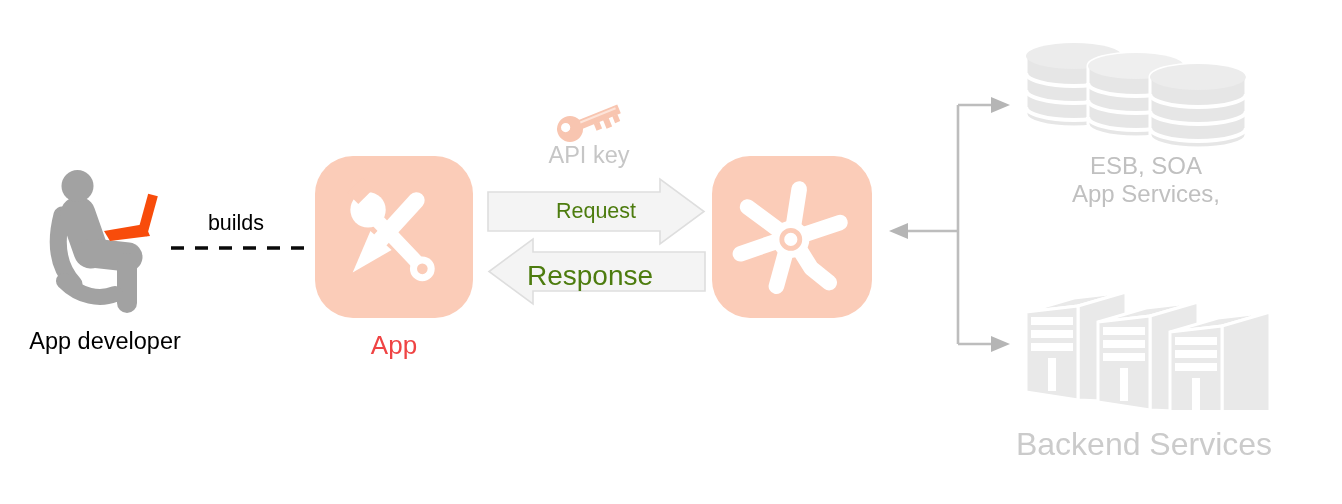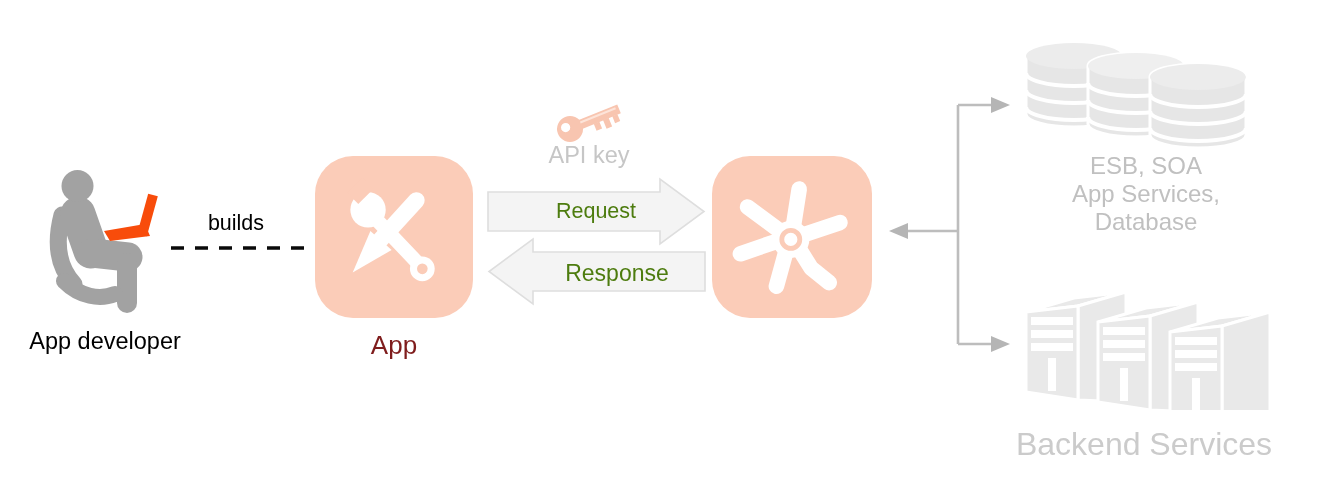--- a/index.html
+++ b/index.html
@@ -53,21 +53,21 @@
       <circle cx="28" cy="27" r="15" fill="#ffffff"></circle>
       <rect x="15" y="2" width="13" height="18" fill="#fbccb8" transform="rotate(45 21.5 11)"></rect>
       <line x1="33" y1="33" x2="72" y2="74" stroke="#ffffff" stroke-width="12" stroke-linecap="round"></line>
       <circle cx="74" cy="77" r="10.5" fill="#ffffff"></circle>
       <circle cx="74" cy="77" r="4.5" fill="#fbccb8"></circle>
 
       <line x1="69" y1="19" x2="38" y2="53" stroke="#ffffff" stroke-width="14" stroke-linecap="round"></line>
       <polygon points="30,45 48,61 15,80" fill="#ffffff"></polygon>
     </svg>
   </div>
-  <div class="lbl lbl-muted" style="left:315px;top:330px;width:158px;font-size:26px;color:#7f1d1d;">App</div>
+  <div class="lbl lbl-muted" style="left:315px;top:330px;width:158px;font-size:26px;color:#ef4444;">App</div>
 
   <svg class="abs" style="left:544px;top:96px;" width="84" height="56" viewBox="0 0 84 56">
     <g transform="translate(26,33) rotate(-22)" fill="#f8c5b0">
       <rect x="6" y="-5" width="47" height="9.5"></rect>
       <rect x="24" y="4" width="6" height="7.5"></rect>
       <rect x="34" y="4" width="6" height="9.5"></rect>
       <rect x="44" y="4" width="5.5" height="7.5"></rect>
       <circle cx="0" cy="0" r="13"></circle>
       <circle cx="-3.5" cy="-3" r="4.6" fill="#ffffff"></circle>
       <line x1="12" y1="-2.2" x2="50" y2="-2.2" stroke="#fde4d9" stroke-width="2"></line>
@@ -85,21 +85,21 @@
       <path d="M 958 105 V 344"></path>
       <path d="M 958 231 H 907"></path>
       <path d="M 958 105 H 991"></path>
       <path d="M 958 344 H 991"></path>
     </g>
     <polygon points="889,231 908,223 908,239" fill="#b5b5b5"></polygon>
     <polygon points="1010,105 991,97 991,113" fill="#b5b5b5"></polygon>
     <polygon points="1010,344 991,336 991,352" fill="#b5b5b5"></polygon>
   </svg>
   <div class="lbl lbl-muted" style="left:498px;top:199px;width:196px;font-size:21.5px;">Request</div>
-  <div class="lbl lbl-muted" style="left:519px;top:260px;width:196px;font-size:23px;">Response</div>
+  <div class="lbl lbl-muted" style="left:492px;top:260px;width:196px;font-size:28px;">Response</div>
 
   <div class="card" style="left:712px;top:156px;width:160px;height:162px;">
     <svg width="120" height="120" viewBox="0 0 100 100">
       <g stroke="#ffffff" stroke-width="13" stroke-linecap="round" fill="none">
         <line x1="51" y1="42" x2="56" y2="10"></line>
         <line x1="40" y1="45" x2="13" y2="25"></line>
         <line x1="36" y1="54" x2="7" y2="64"></line>
         <line x1="45" y1="62" x2="37" y2="91"></line>
         <path d="M 56 60 L 66 76 L 81 88" stroke-linejoin="round"></path>
         <line x1="60" y1="48" x2="90" y2="38"></line>
@@ -130,21 +130,20 @@
         <ellipse cx="48" cy="13" rx="48" ry="13" fill="#ececec"></ellipse>
         <path d="M0,30 a48,13 0 0 0 96,0" fill="none" stroke="#ffffff" stroke-width="4"></path>
         <path d="M0,47 a48,13 0 0 0 96,0" fill="none" stroke="#ffffff" stroke-width="4"></path>
         <path d="M0,64 a48,13 0 0 0 96,0" fill="none" stroke="#ffffff" stroke-width="4"></path>
       </g>
     </g>
   </svg>
   <div class="lbl lbl-backend" style="left:1044px;top:152px;width:204px;font-size:24px;line-height:28px;color:#c0c0c0;">
     <span style="display:block">ESB, SOA</span>
     <span style="display:block">App Services,</span>
-    <span style="display:block">Database</span>
   </div>
 
   <svg class="abs" style="left:1024px;top:282px;" width="252" height="128" viewBox="0 0 252 128">
     <g transform="translate(2,4)">
       <polygon points="0,26 52,20 100,6 48,12" fill="#e9e9e9" stroke="#ffffff" stroke-width="3"></polygon>
       <polygon points="52,20 100,6 100,116 52,114" fill="#e9e9e9" stroke="#ffffff" stroke-width="3"></polygon>
       <polygon points="0,26 52,20 52,114 0,106" fill="#e9e9e9" stroke="#ffffff" stroke-width="3"></polygon>
       <g fill="#ffffff">
         <rect x="5" y="31" width="42" height="8"></rect>
         <rect x="5" y="44" width="42" height="8"></rect>

